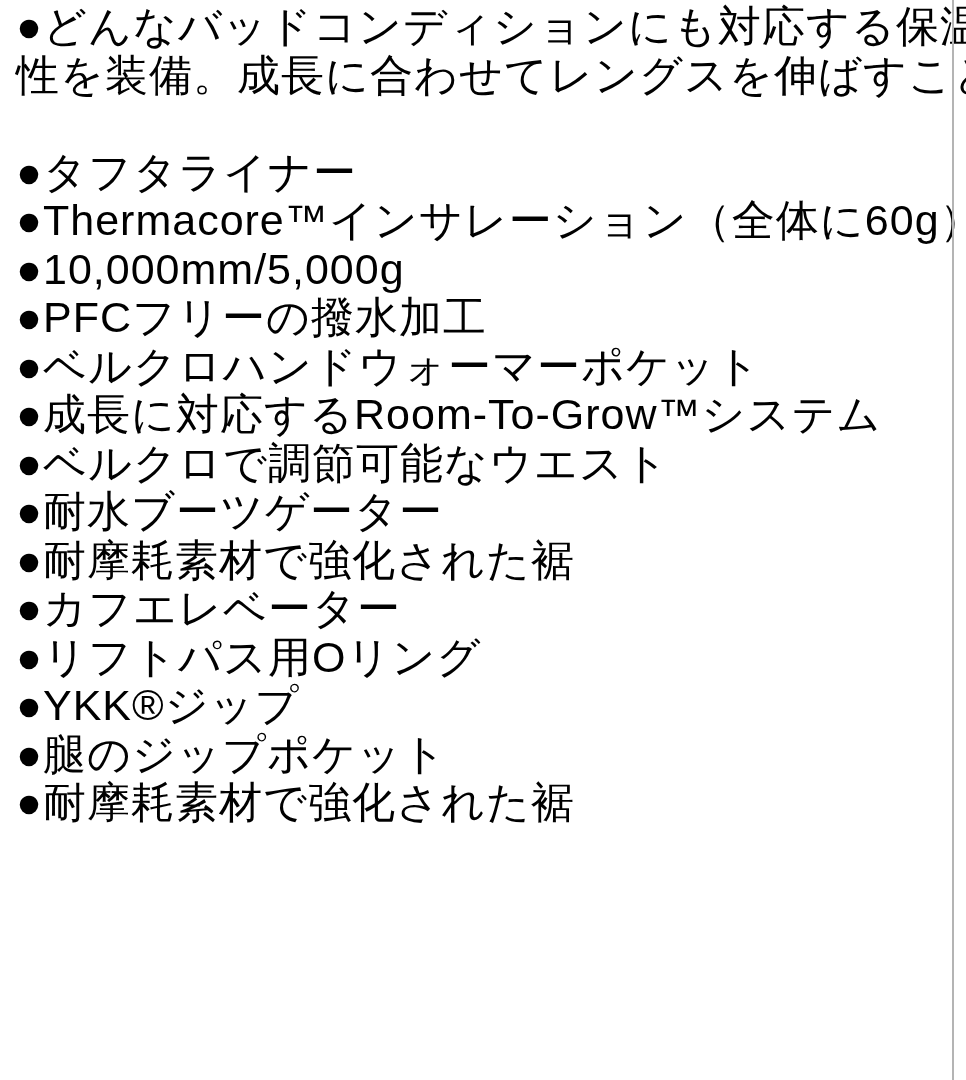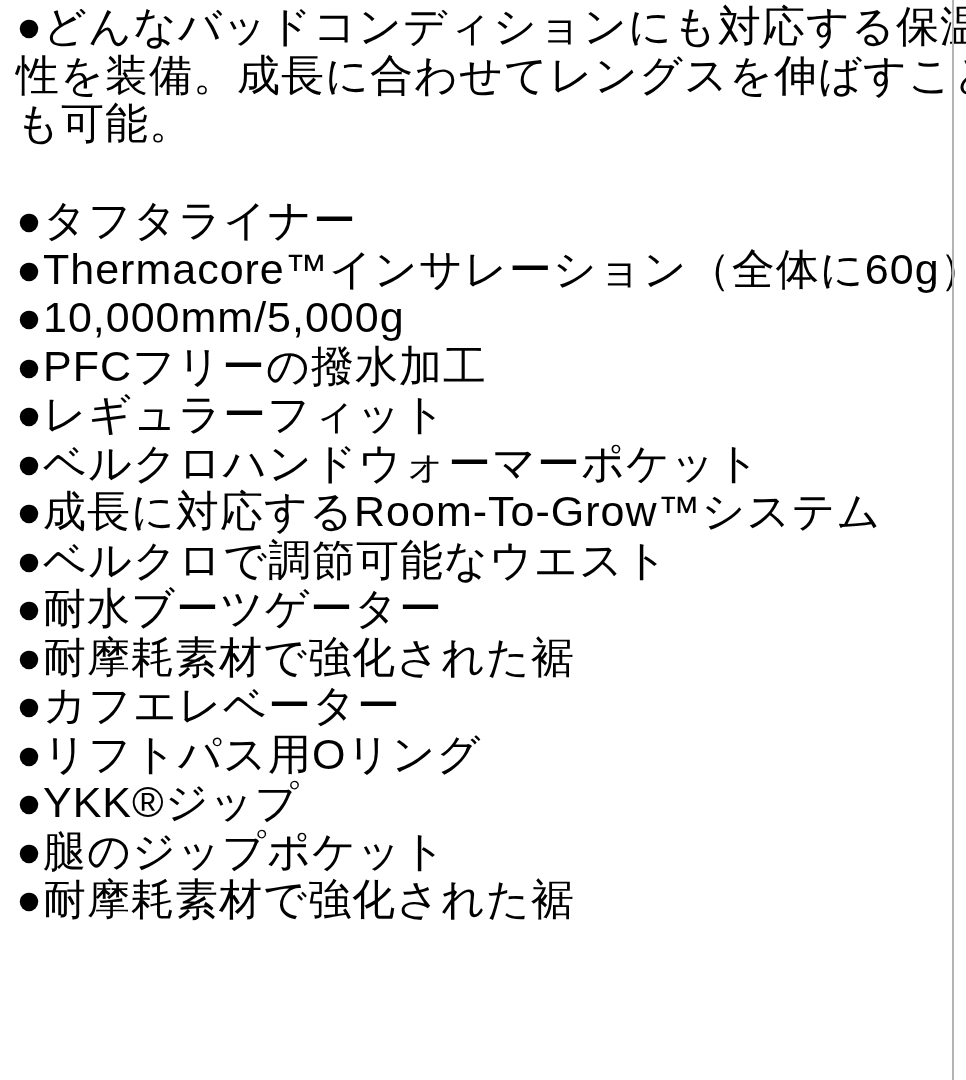--- a/index.html
+++ b/index.html
@@ -55,36 +55,34 @@
 </style>
 </head>
 <body>
 
 <div class="page">
   <div class="content">
 
     <div class="intro">
       <div class="line">●どんなバッドコンディションにも対応する保温</div>
       <div class="line">性を装備。成長に合わせてレングスを伸ばすこと</div>
-      <div class="line">も可能。</div>
     </div>
 
     <div class="blank-line"></div>
 
     <div class="features" id="features-list">
   <div class="feature-row"><span class="bullet">●</span><span>タフタライナー</span></div>
 
   <div class="feature-row"><span class="bullet">●</span><span>Thermacore™インサレーション（全体に60g）</span></div>
 
   <div class="feature-row"><span class="bullet">●</span><span>10,000mm/5,000g</span></div>
 
   <div class="feature-row"><span class="bullet">●</span><span>PFCフリーの撥水加工</span></div>
 
 
-  <div class="feature-row"><span class="bullet">●</span><span>レギュラーフィット</span></div>
 
   <div class="feature-row"><span class="bullet">●</span><span>ベルクロハンドウォーマーポケット</span></div>
 
   <div class="feature-row"><span class="bullet">●</span><span>成長に対応するRoom-To-Grow™システム</span></div>
 
   <div class="feature-row"><span class="bullet">●</span><span>ベルクロで調節可能なウエスト</span></div>
 
   <div class="feature-row"><span class="bullet">●</span><span>耐水ブーツゲーター</span></div>
 
   <div class="feature-row"><span class="bullet">●</span><span>耐摩耗素材で強化された裾</span></div>

